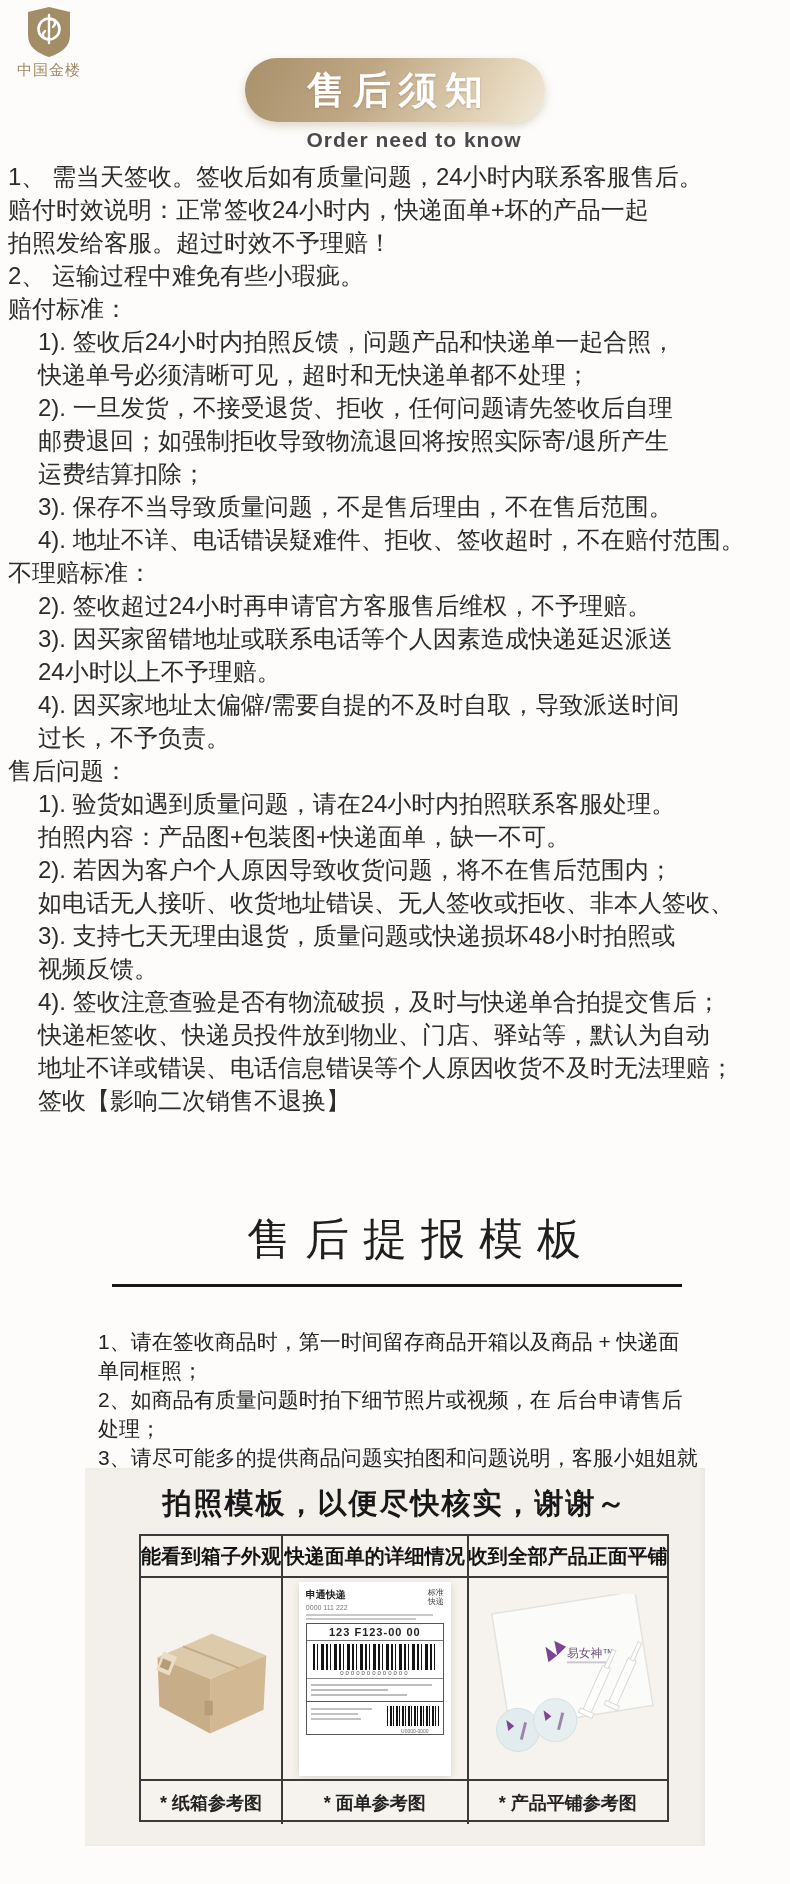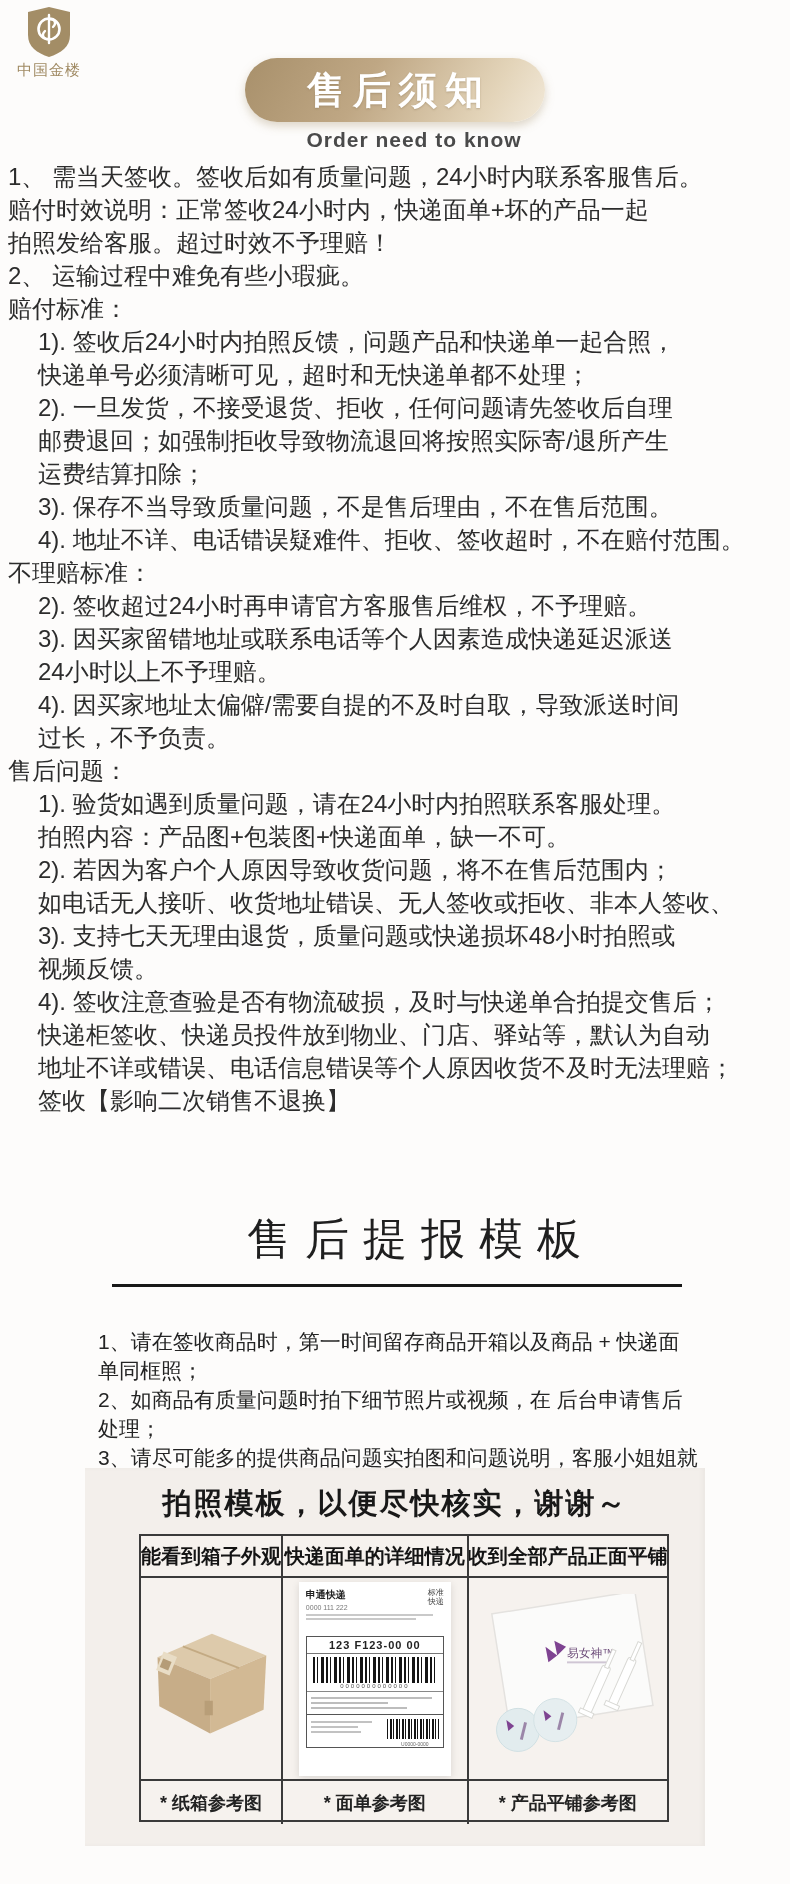--- a/index.html
+++ b/index.html
@@ -49,21 +49,21 @@
 
   
   .slabel{width:152px;height:194px;background:#ffffff;box-shadow:0 2px 8px rgba(0,0,0,.12);
           padding:6px 7px;box-sizing:border-box;font-family:"Liberation Sans",sans-serif;}
   .sl-top{display:flex;justify-content:space-between;align-items:flex-start;}
   .sl-courier{font-size:10px;font-weight:bold;color:#222;}
   .sl-code{font-size:7px;color:#777;margin-top:2px;}
   .sl-service{font-size:8px;color:#444;text-align:right;line-height:9px;}
   .sl-addr{margin-top:3px;}
   .sl-addr i{display:block;height:2px;background:#c9c9c9;margin:2px 0;}
-  .sl-box{border:1px solid #555;margin-top:16px;}
+  .sl-box{border:1px solid #555;margin-top:3px;}
   .sl-big{font-size:11px;font-weight:bold;color:#222;text-align:center;letter-spacing:1px;
           padding:2px 0;border-bottom:1px solid #777;}
   .sl-bar{height:26px;margin:3px 6px 0 6px;
           background:repeating-linear-gradient(90deg,#141414 0 2px,#ffffff 2px 4px,#141414 4px 5px,#ffffff 5px 8px,#141414 8px 11px,#ffffff 11px 13px);}
   .sl-digits{font-size:6px;color:#555;text-align:center;letter-spacing:2px;padding-bottom:2px;}
   .sl-row{border-top:1px solid #888;padding:2px 4px;}
   .sl-row i{display:block;height:2px;background:#bdbdbd;margin:3px 0;}
   .sl-sec{border-top:1px solid #555;display:flex;}
   .sl-sec .left{flex:1;padding:3px 4px;}
   .sl-sec .left i{display:block;height:2px;background:#c2c2c2;margin:3px 0;}

